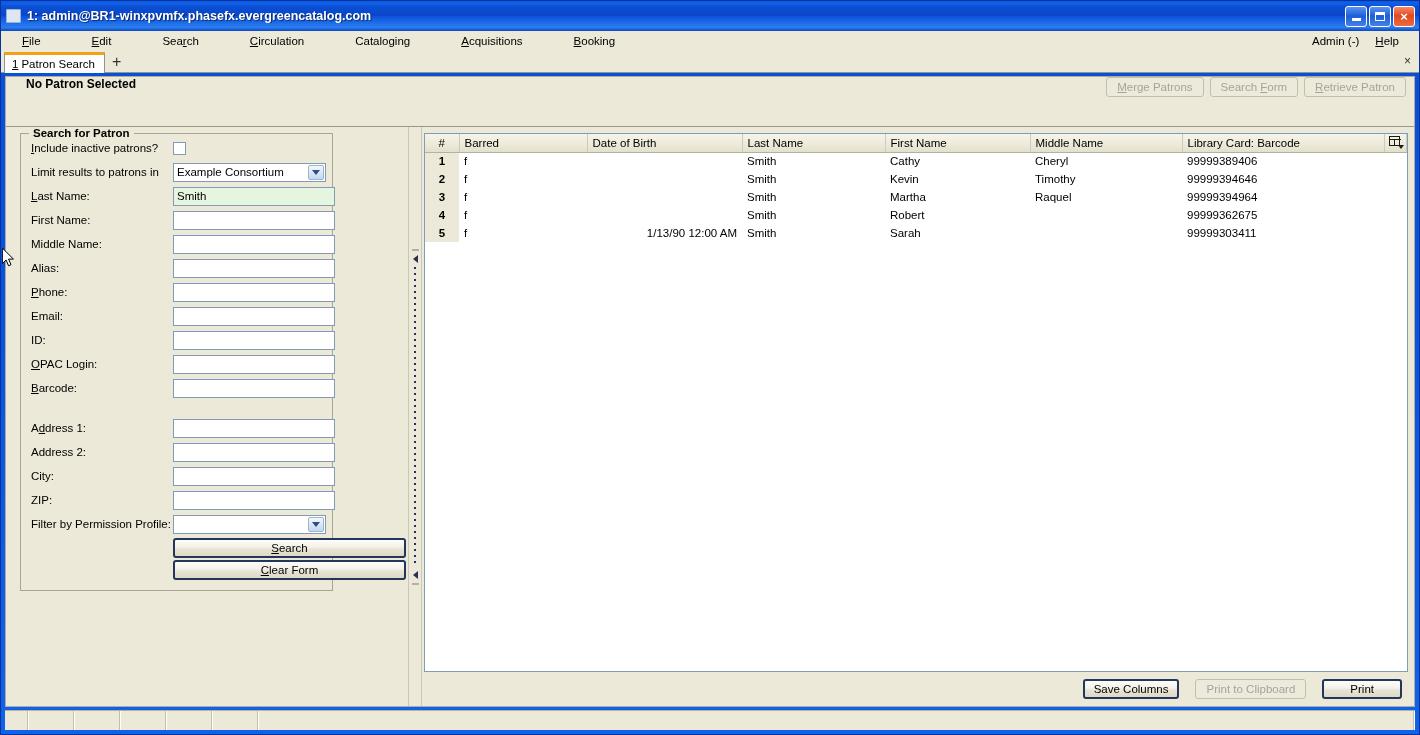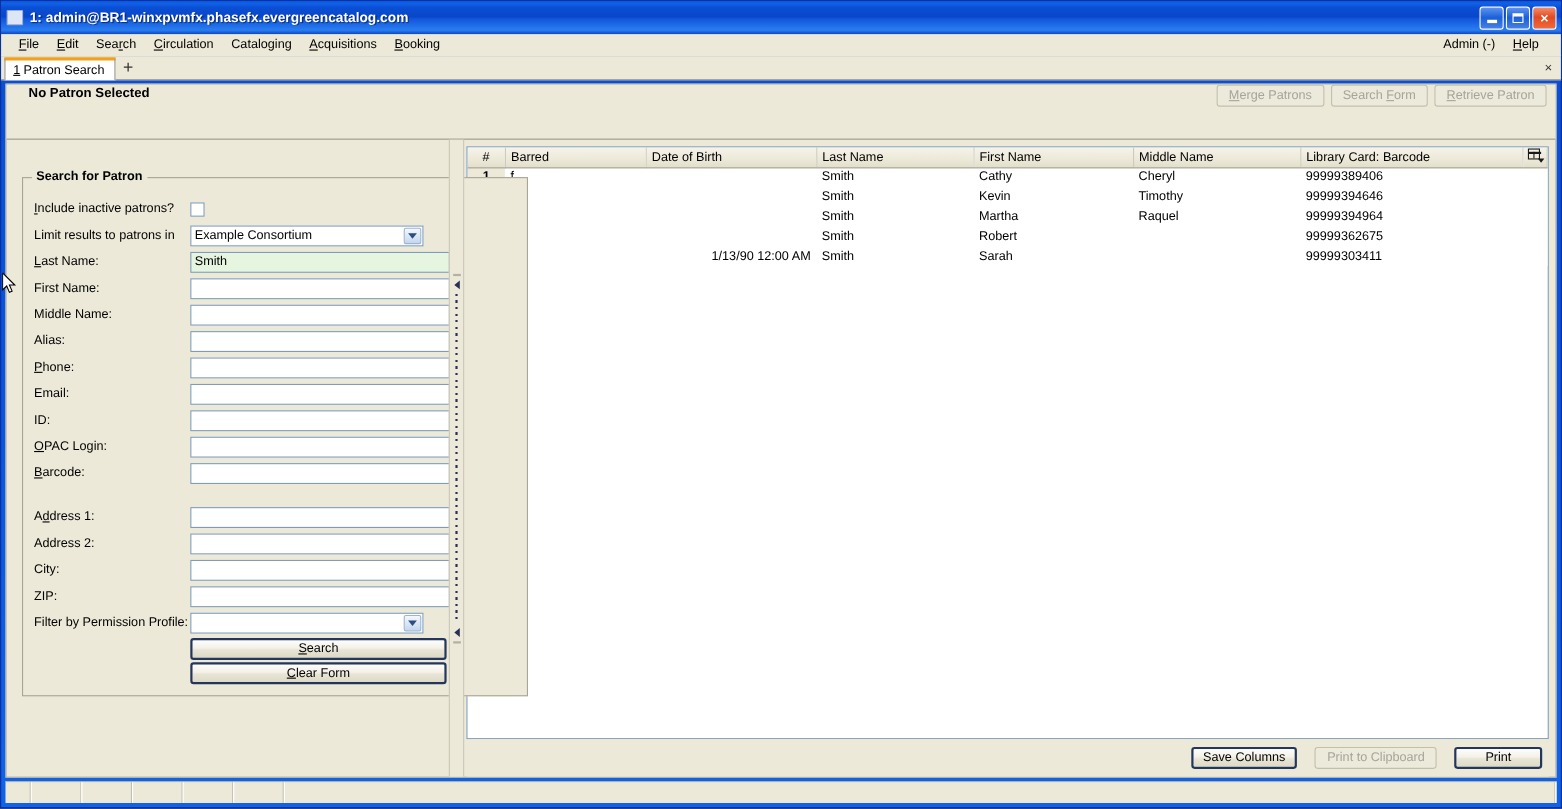--- a/index.html
+++ b/index.html
@@ -63,22 +63,23 @@
   .glyph-max { width:10px; height:9px; border:1.5px solid #fff; border-top-width:3px; }
   .glyph-close { font-size: 13px; line-height: 13px; font-weight: bold; color:#fff;
      font-family:"Liberation Sans", sans-serif; }
 
   
   .menubar {
     height: 20px; flex: 0 0 20px;
     background: #ece9d8;
     display: flex; align-items: center;
     border-bottom: 1px solid #ece9d8;
-    padding-left: 8px;
-    position: relative;
+    padding-left: 13px;
+    position: relative;
+    gap: 35px;
   }
   .menu-item {
     padding: 2px 8px;
     font-size: 11.5px;
     color: #000;
     white-space: nowrap;
     cursor: default;
   }
   .menu-right { position: absolute; right: 12px; display: flex; align-items: center; }
 
@@ -161,24 +162,23 @@
   }
   .left-pane {
     width: 402px; flex: 0 0 402px;
     padding: 6px 0 0 14px;
     display: flex; flex-direction: column;
     min-height: 0;
   }
   .fieldset {
     border: 1px solid #a8a496;
     background: #ece9d8;
-    padding: 16px 6px 10px 10px;
-    position: relative;
-    width: 460px;
-    margin-top: 28px;
+    padding: 2px 6px 10px 10px;
+    position: relative;
+    width: 313px;
   }
   .fieldset > .legend {
     position: absolute; top: -7px; left: 8px;
     background: #ece9d8; padding: 0 4px;
     font-size: 11.5px; font-weight: bold; color: #000;
   }
   .frow {
     display: flex; align-items: center;
     height: 24px;
   }

